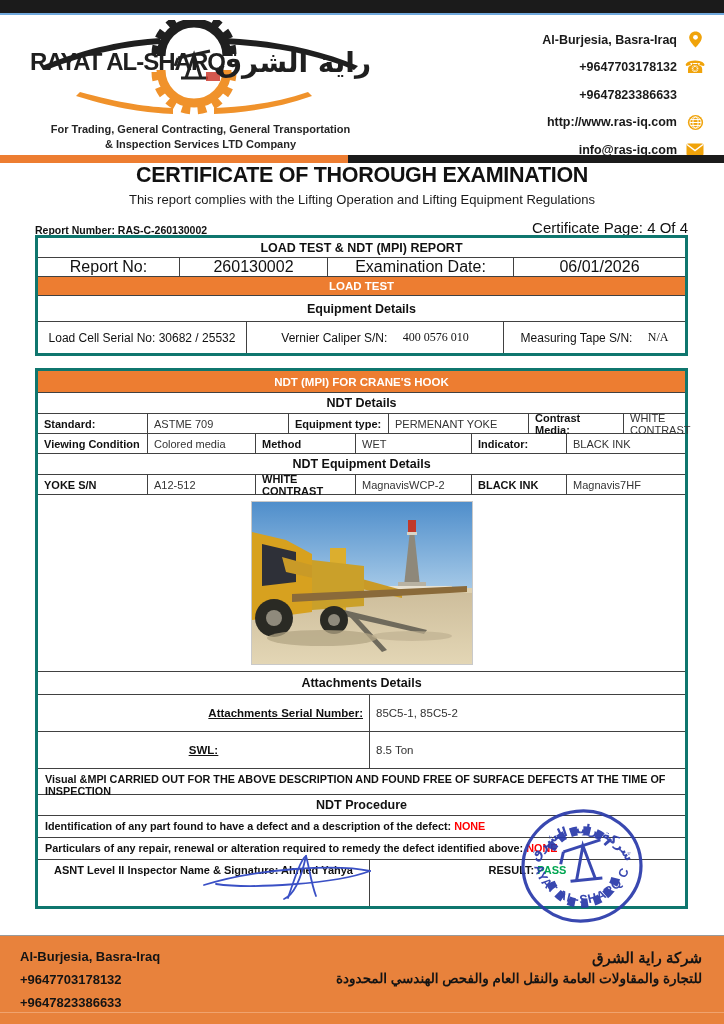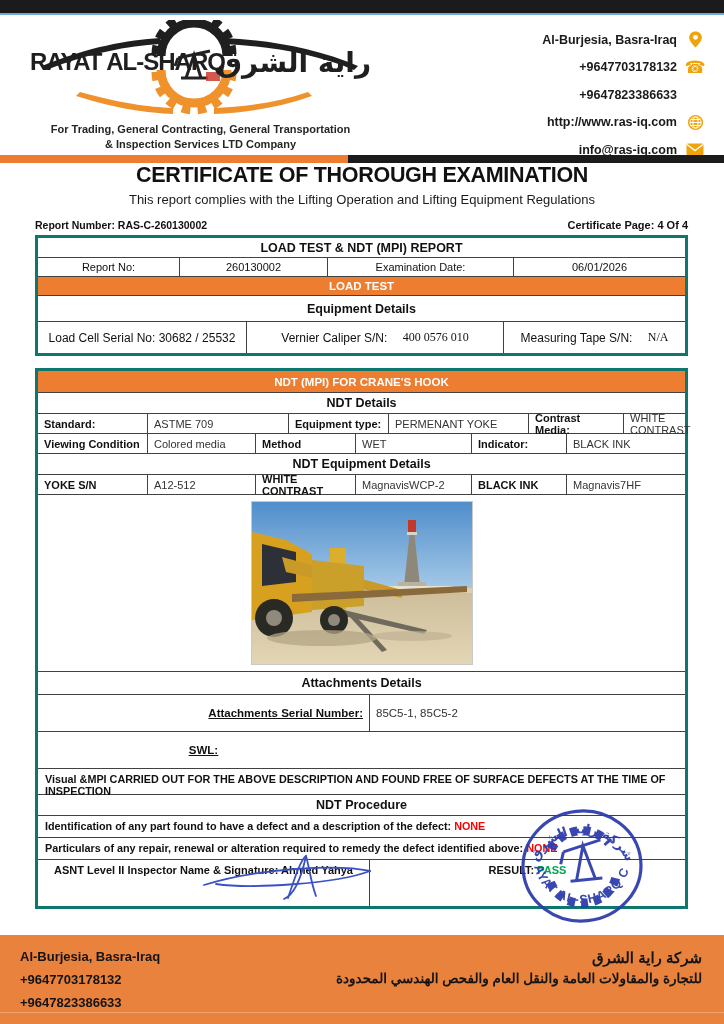--- a/index.html
+++ b/index.html
@@ -17,34 +17,34 @@
   .c-ico{width:18px;height:18px;display:flex;align-items:center;justify-content:center;}
   
   .divider{position:absolute;left:0;top:155px;width:724px;height:8px;display:flex;}
   .divider .d-orange{width:348px;height:8px;background:#ED7D31;}
   .divider .d-black{flex:1;height:8px;background:#1b1b1b;}
   
   .title{position:absolute;left:0;top:163px;width:724px;text-align:center;font-size:21.5px;font-weight:bold;letter-spacing:-.3px;color:#111;}
   .subtitle{position:absolute;left:0;top:192px;width:724px;text-align:center;font-size:13px;color:#1a1a1a;}
   .meta{position:absolute;left:35px;top:219px;width:653px;display:flex;justify-content:space-between;align-items:flex-end;}
   .meta-l{font-size:10.5px;font-weight:bold;}
-  .meta-r{font-size:11px;font-weight:bold;}
+  .meta-r{font-size:15px;font-weight:normal;}
   
   .tbl{position:absolute;left:35px;width:653px;border:3px solid #0f766e;background:#fff;}
   .tr{display:flex;border-top:1px solid #414141;align-items:stretch;}
   .tr:first-child{border-top:none;}
   .tc{border-left:1px solid #414141;display:flex;align-items:center;padding:0 6px;min-width:0;}
   .tc:first-child{border-left:none;}
   .cc{justify-content:center;text-align:center;}
   .hdr-row{font-weight:bold;font-size:12.5px;justify-content:center;align-items:center;display:flex;}
   .orange-row{background:#ED7D31;color:#fff;font-weight:bold;font-size:11.5px;display:flex;align-items:center;justify-content:center;border-top:1px solid #414141;}
   .lab{font-weight:bold;font-size:11px;}
   .val{font-size:11px;color:#333;}
   .serif{font-family:"Liberation Serif",serif;font-size:12px;margin-left:12px;}
-  .cell12{font-size:11px;}
+  .cell12{font-size:16px;}
   .topalign{align-items:flex-start;padding-top:4px;}
   .u{text-decoration:underline;}
   .red{color:#FF0000;font-weight:bold;}
   .green{color:#00A651;font-weight:bold;}
   .proc-row{font-weight:bold;font-size:10.8px;padding:4px 7px 0 7px;}
   
   .photo-cell{display:flex;justify-content:center;align-items:center;}
   .photo-frame{width:222px;height:164px;border:1px solid #c9c9c9;}
   
   .footer{position:absolute;left:0;top:935px;width:724px;height:89px;background:#E8823C;border-top:1px solid #9a9a9a;}
@@ -264,20 +264,21 @@
     <div class="tr" style="height:37px;">
       <div class="tc" style="width:331px;justify-content:flex-end;">
         <span class="lab u" style="font-size:11.5px;">Attachments Serial Number:</span>
       </div>
       <div class="tc val" style="flex:1;font-size:11.5px;">85C5-1, 85C5-2</div>
     </div>
     <div class="tr" style="height:37px;">
       <div class="tc" style="width:331px;justify-content:center;text-decoration:underline;">
         <span class="lab u" style="font-size:11.5px;">SWL:</span>
       </div>
+      <div class="tc val" style="flex:1;font-size:11.5px;">8.5 Ton</div>
     </div>
 
     <div class="tr" style="height:26px;">
       <div class="tc topalign proc-row" style="flex:1;">Visual &amp;MPI CARRIED OUT FOR THE ABOVE DESCRIPTION AND FOUND FREE OF SURFACE DEFECTS AT THE TIME OF INSPECTION</div>
     </div>
     <div class="tr" style="height:21px;">
       <div class="tc cc hdr-row" style="flex:1;">NDT Procedure</div>
     </div>
     <div class="tr" style="height:22px;">
       <div class="tc topalign proc-row" style="flex:1;display:block;">

